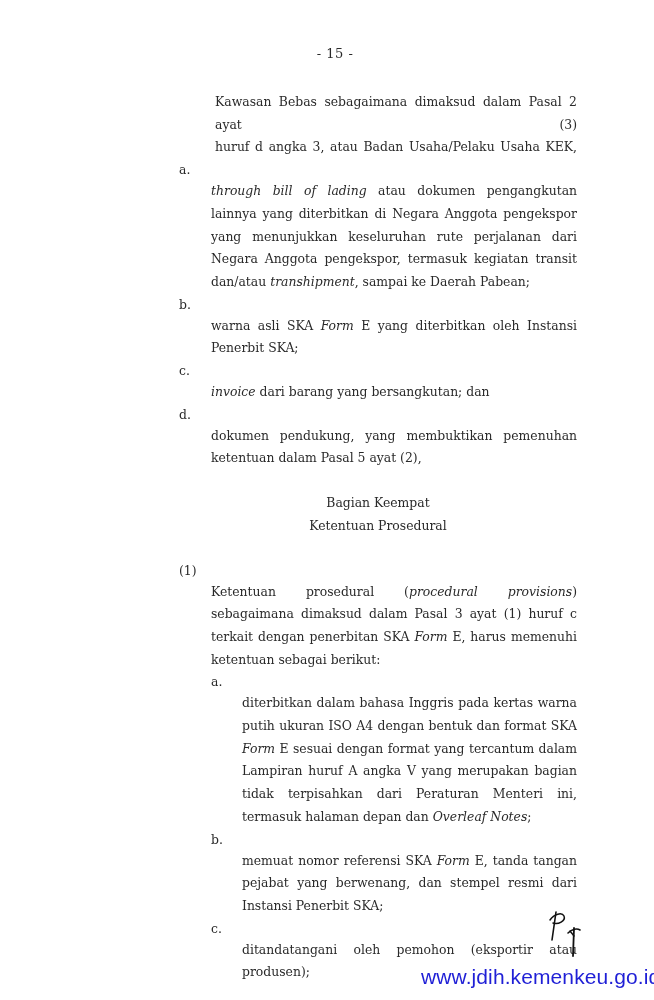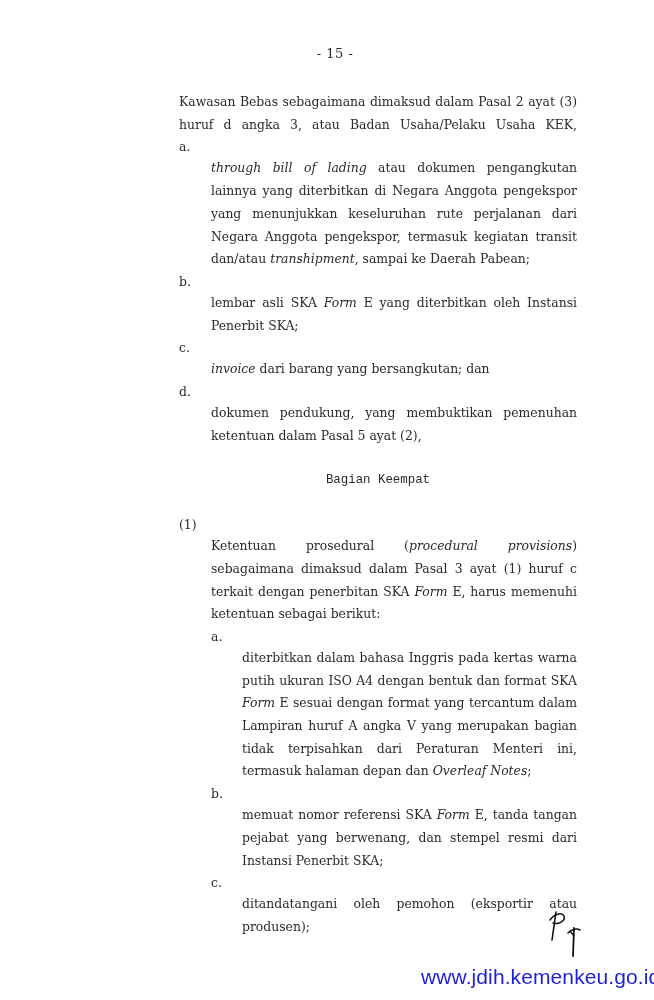--- a/index.html
+++ b/index.html
@@ -53,28 +53,28 @@
     .item.nested {
       margin-left: 32px;
     }
     .item.nested .marker {
       flex: 0 0 31px;
       width: 31px;
     }
     .center {
       text-align: center;
       margin: 0;
-      font-family: Liberation Mono, monospace;
     }
     .gap-lg { height: 22px; }
     .gap-md { height: 22px; }
     i, .it { font-style: italic; }
     .justify-line {
       text-align: justify;
       text-align-last: justify;
+      margin-left: 36px;
     }
     .signature {
       position: absolute;
       left: 548px;
       top: 906px;
       width: 48px;
       height: 52px;
     }
     .footer-link {
       position: absolute;
@@ -97,36 +97,37 @@
   <p class="para justify-line">Kawasan Bebas sebagaimana dimaksud dalam Pasal 2 ayat (3)</p>
   <p class="para justify-line">huruf d angka 3, atau Badan Usaha/Pelaku Usaha KEK,</p>
 
   <div id="documents-list">
       <div class="item">
         <span class="marker">a.</span>
         <div class="body"><span class="it">through bill of lading</span><span> atau dokumen pengangkutan lainnya yang diterbitkan di Negara Anggota pengekspor yang menunjukkan keseluruhan rute perjalanan dari Negara Anggota pengekspor, termasuk kegiatan transit dan/atau </span><span class="it">transhipment</span><span>, sampai ke Daerah Pabean;</span></div>
       </div>
       <div class="item">
         <span class="marker">b.</span>
-        <div class="body"><span>lembar asli SKA </span><span class="it">Form</span><span> E yang diterbitkan oleh Instansi Penerbit SKA;</span></div>
+        <div class="body"><span>warna asli SKA </span><span class="it">Form</span><span> E yang diterbitkan oleh Instansi Penerbit SKA;</span></div>
       </div>
       <div class="item">
         <span class="marker">c.</span>
         <div class="body"><span class="it">invoice</span><span> dari barang yang bersangkutan; dan</span></div>
       </div>
       <div class="item">
         <span class="marker">d.</span>
         <div class="body"><span>dokumen pendukung, yang membuktikan pemenuhan ketentuan dalam Pasal 5 ayat (2),</span></div>
       </div>
     </div>
 
 
   <div class="gap-lg"></div>
 
   <p class="center">Bagian Keempat</p>
+  <p class="center">Ketentuan Prosedural</p>
 
   <div class="gap-md"></div>
 
 
   <div class="item">
     <span class="marker">(1)</span>
     <div class="body">
       <div id="para1-text"><span>Ketentuan prosedural (</span><span class="it">procedural provisions</span><span>) sebagaimana dimaksud dalam Pasal 3 ayat (1) huruf c terkait dengan penerbitan SKA </span><span class="it">Form</span><span> E, harus memenuhi ketentuan sebagai berikut:</span></div>
     </div>
   </div>

